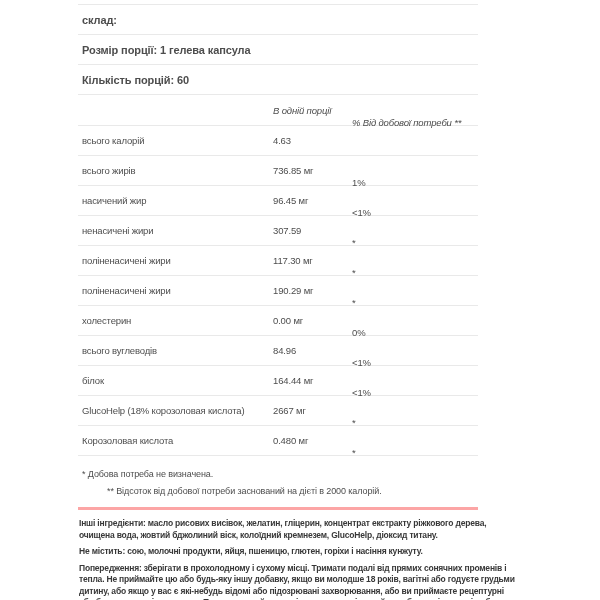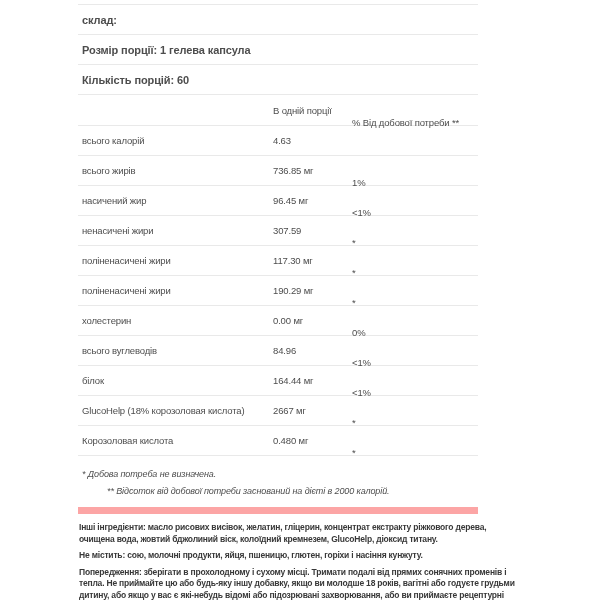--- a/index.html
+++ b/index.html
@@ -25,32 +25,31 @@
   }
 
   .t-row {
     display: flex; align-items: center;
     height: 30px;
     padding-left: 4px;
     font-size: 9.5px;
     letter-spacing: -0.15px;
     border-bottom: 1px solid #e9e9e9;
   }
-  .t-row.t-head { height: 31px; }
+  .t-row.t-head { height: 31px; font-style: italic; }
   .c-name   { width: 191px; }
   .c-amount { width: 79px; }
   .c-dv     { flex: 1; margin-top: 24px; }
 
   .footnotes {
     padding: 12px 0 9px 4px;
-    border-bottom: 7px solid #fca5a5;
+    border-bottom: 3px solid #fca5a5;
     font-size: 9px;
     letter-spacing: -0.1px;
     color: #4d4d4d;
-    font-style: italic;
   }
   .footnotes p { line-height: 13px; margin-bottom: 4px; }
   .footnotes p:last-child { margin-bottom: 0; margin-left: 25px; }
 
   .info {
     margin-top: 8px;
     width: 437px;
     padding-left: 1px;
     font-size: 8.5px;
     font-weight: bold;

